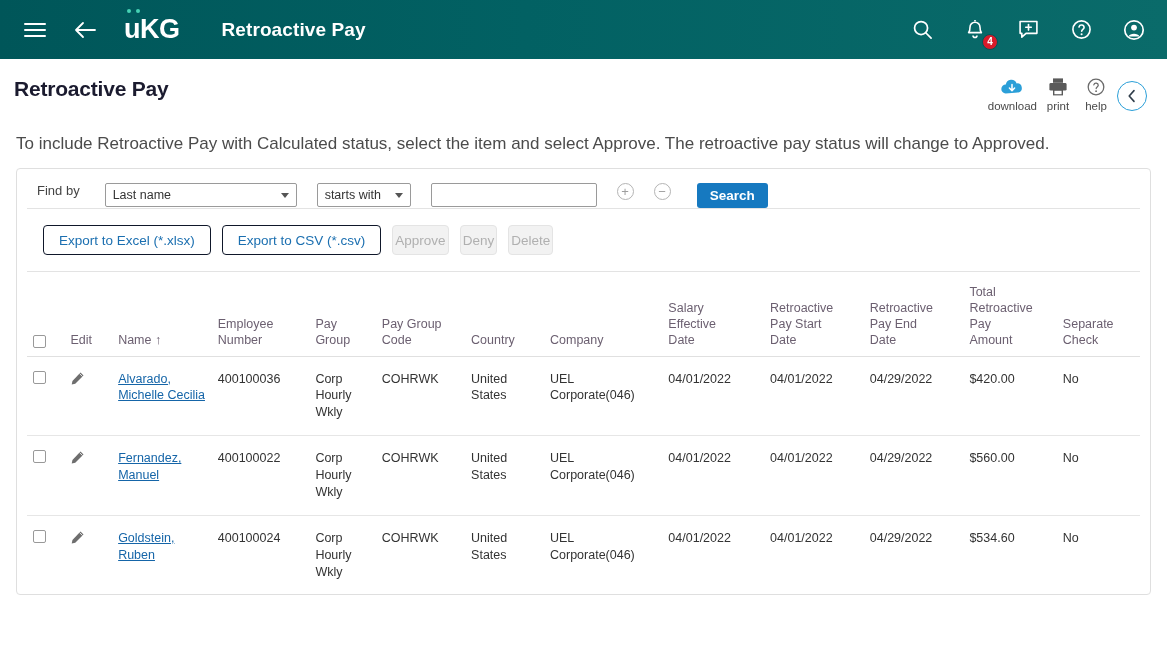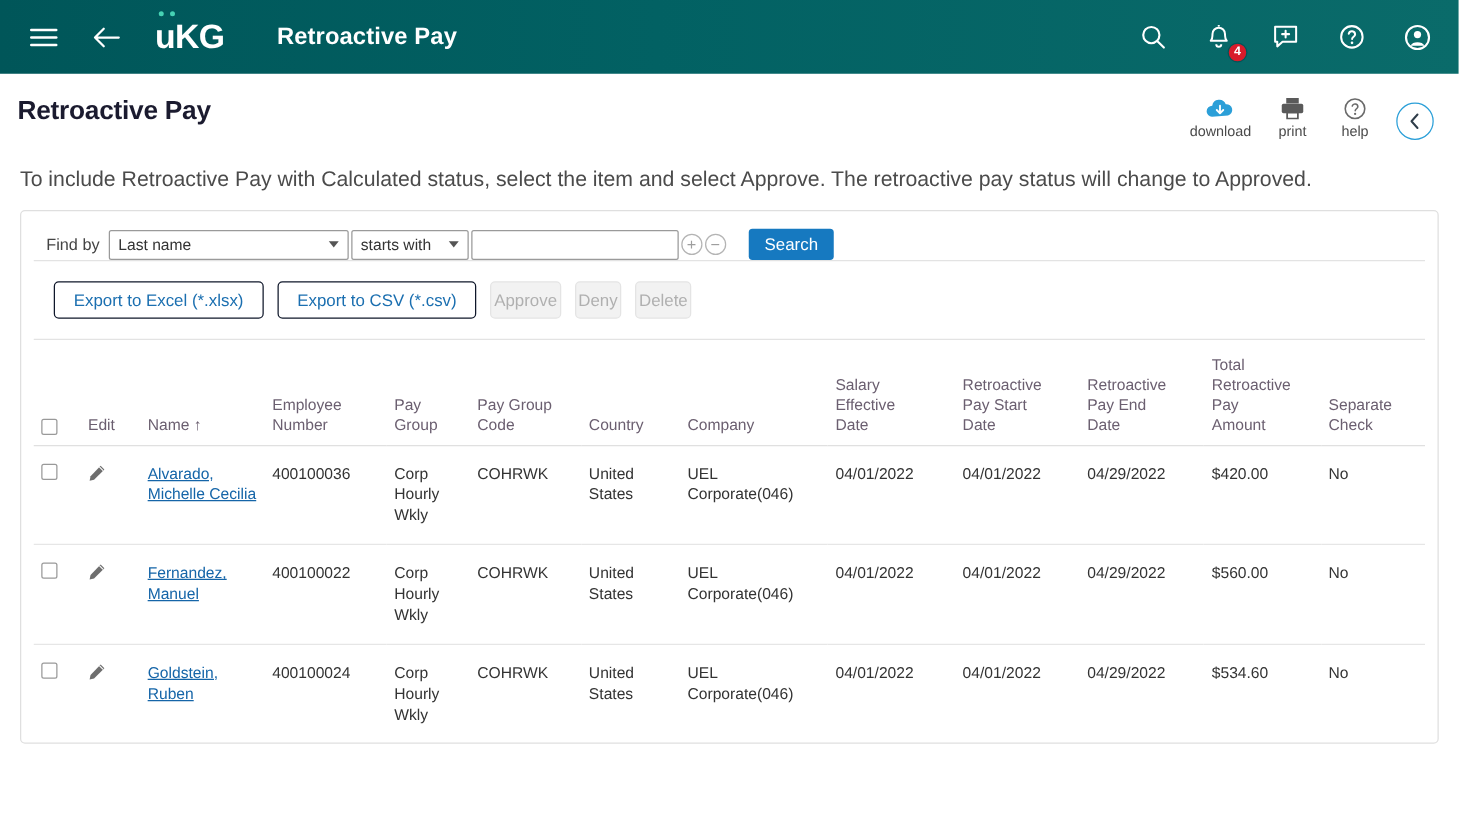--- a/index.html
+++ b/index.html
@@ -54,21 +54,21 @@
     padding: 0 3px; border: 1.5px solid #005659;
   }
 
   
   .page-head {
     display: flex; align-items: flex-start;
     padding: 18px 16px 0 14px;
     position: relative;
   }
   .page-title { font-size: 21px; font-weight: bold; color: #1b1b2f; letter-spacing: -0.2px; }
-  .tool-actions { margin-left: auto; display: flex; align-items: flex-end; gap: 16px; padding-right: 4px; }
+  .tool-actions { margin-left: auto; display: flex; align-items: center; gap: 4px; padding-right: 4px; }
   .tool {
     display: flex; flex-direction: column; align-items: center;
     gap: 3px; cursor: pointer; color: #555; font-size: 11.5px;
     min-width: 34px;
   }
   .tool-label { color: #4a4a4a; font-size: 11.5px; }
   .collapse-btn {
     width: 30px; height: 30px; border-radius: 50%;
     border: 1.6px solid #2b9fd8;
     display: flex; align-items: center; justify-content: center;
@@ -82,23 +82,23 @@
   }
 
   
   .panel {
     margin: 14px 16px 0 16px;
     border: 1px solid #dfdfdf;
     border-radius: 4px;
     background: #fff;
   }
   .filter-row {
-    display: flex; align-items: center;
+    display: flex; align-items: flex-start;
     padding: 14px 0 0 20px;
-    gap: 2px;
+    gap: 20px;
   }
   .findby-label { font-size: 13px; color: #444; margin-right: 5px; }
   .select {
     height: 24px; border: 1px solid #9a9a9a; background: #fff;
     font-size: 12.5px; color: #333;
     display: flex; align-items: center; justify-content: space-between;
     padding: 0 7px; cursor: pointer; border-radius: 2px;
   }
   .select.wide { width: 192px; }
   .select.mid { width: 94px; }
@@ -111,23 +111,23 @@
   }
   .circ-btn {
     width: 17px; height: 17px; border-radius: 50%;
     border: 1.3px solid #b4b4b4; color: #9e9e9e;
     display: flex; align-items: center; justify-content: center;
     font-size: 13px; line-height: 1; cursor: pointer; background: #fff;
   }
   .search-btn {
     background: #1679c0; color: #fff; border: none;
     height: 25px; padding: 0 13px; border-radius: 3px;
-    font-size: 13.5px; font-weight: normal; cursor: pointer;
+    font-size: 13.5px; font-weight: bold; cursor: pointer;
     font-family: "Liberation Sans", sans-serif;
-    margin-left: 16px;
+    margin-left: 6px;
   }
   .filtered-row {
     padding: 7px 0 14px 94px;
     font-size: 12.5px; color: #555;
   }
   .filtered-row .lbl { color: #5a5a5a; }
   .filtered-row .val { color: #3b3b3b; margin-left: 5px; }
   .clear-link { color: #1565a8; text-decoration: underline; cursor: pointer; margin-left: 4px; }
   .panel-divider { height: 1px; background: #e3e3e3; margin: 0 10px; }
 

